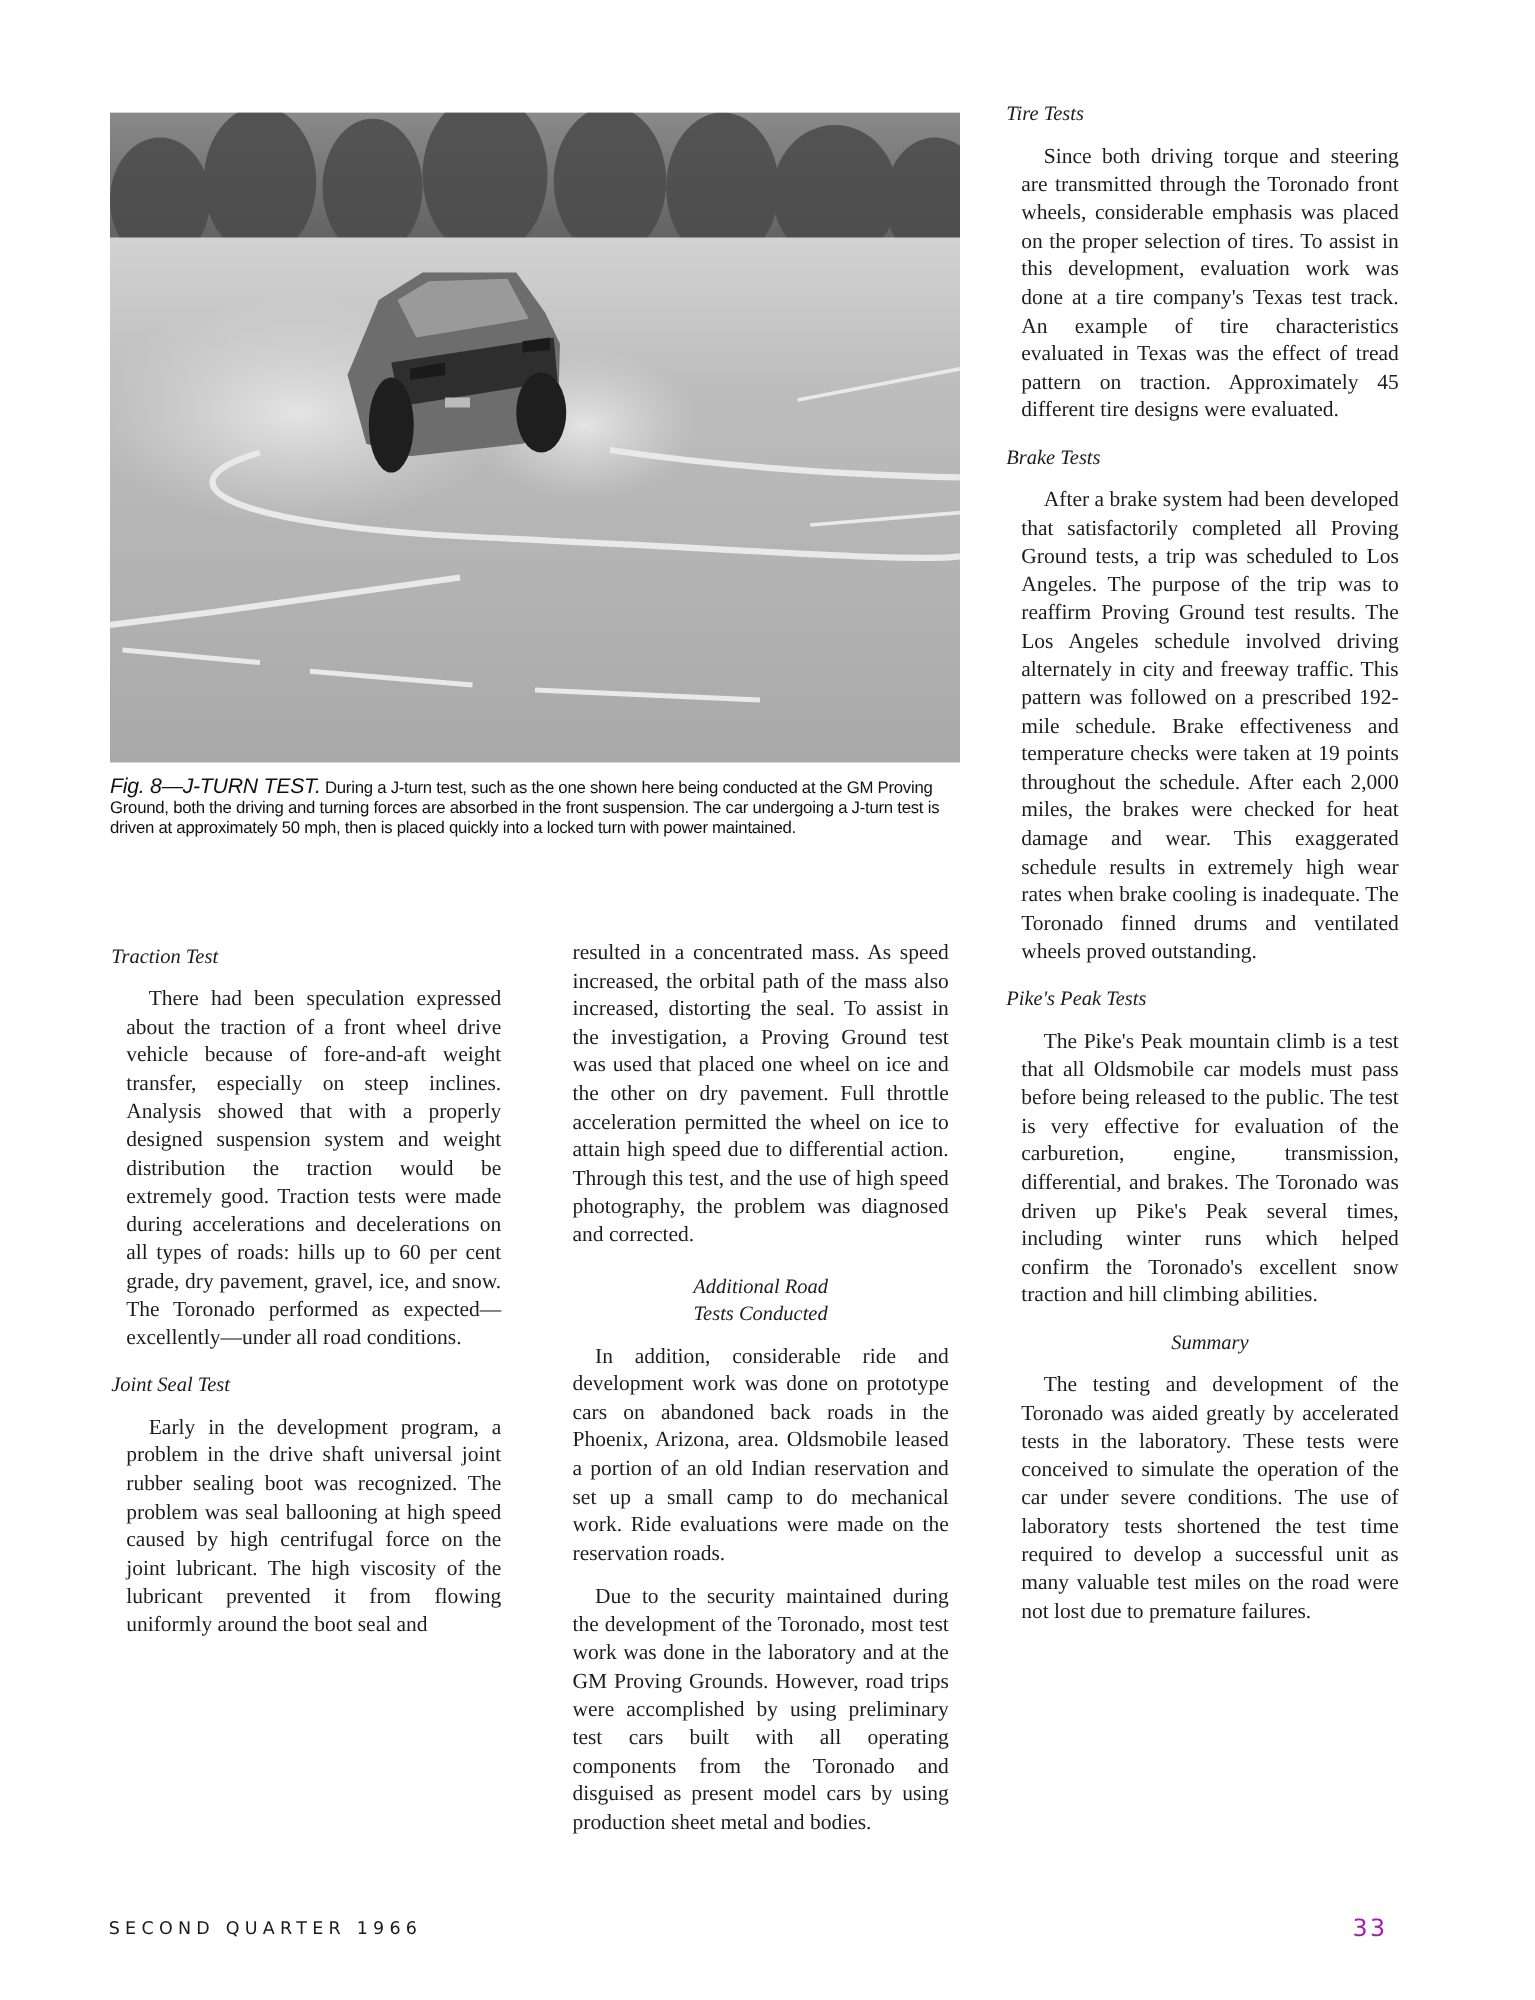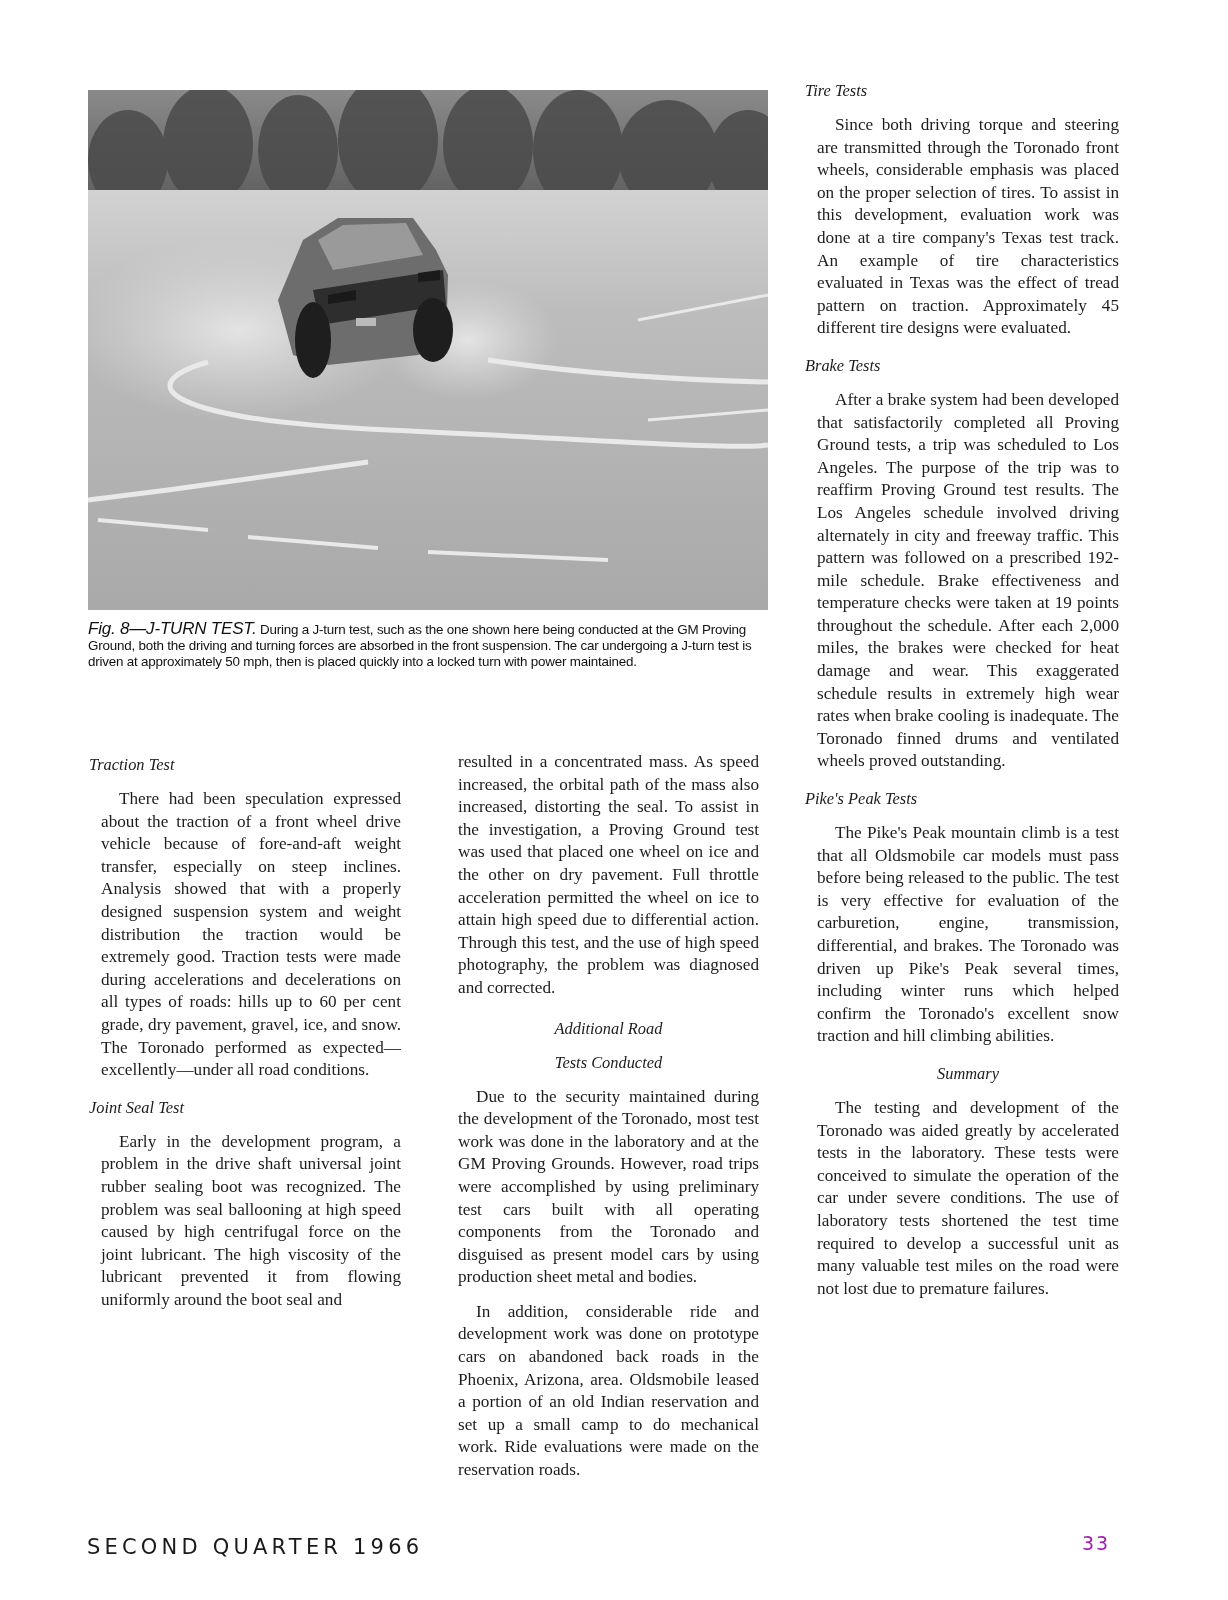--- a/index.html
+++ b/index.html
@@ -20,21 +20,21 @@
   .col { position: absolute; font-family: "Liberation Serif", serif; font-size: 17.2px; line-height: 22.6px; color: #1c1c1c; text-align: justify; }
   .col1 { left: 89px; top: 739px; width: 324px; }
   .col2 { left: 446px; top: 739px; width: 325px; }
   .col3 { left: 805px; top: 80px; width: 326px; }
   .col p { margin: 12px; text-indent: 18px; }
   .col h3 { margin: 15px 0 5px 0; font-style: italic; font-weight: normal; font-size: 16.4px; line-height: 22px; }
   .col h3.center { text-align: center; }
   .col h3.first { margin-top: 0; }
   .footer-left {
     position: absolute; left: 87px; top: 1535px; font-family: "DejaVu Sans", sans-serif;
-    font-size: 21px; letter-spacing: 4.2px; color: #1a1a1a;
+    font-size: 14px; letter-spacing: 4.2px; color: #1a1a1a;
   }
   .footer-right {
     position: absolute; left: 1082px; top: 1532px; font-family: "DejaVu Sans", sans-serif;
     font-weight: normal; font-size: 19px; letter-spacing: 2px; color: #a21caf;
   }
 </style>
 </head>
 <body>
 
 <div class="photo">
@@ -99,23 +99,23 @@
 <div class="col col1">
   <h3>Traction Test</h3>
   <p>There had been speculation expressed about the traction of a front wheel drive vehicle because of fore-and-aft weight transfer, especially on steep inclines. Analysis showed that with a properly designed suspension system and weight distribution the traction would be extremely good. Traction tests were made during accelerations and decelerations on all types of roads: hills up to 60 per cent grade, dry pavement, gravel, ice, and snow. The Toronado performed as expected—excellently—under all road conditions.</p>
   <h3>Joint Seal Test</h3>
   <p>Early in the development program, a problem in the drive shaft universal joint rubber sealing boot was recognized. The problem was seal ballooning at high speed caused by high centrifugal force on the joint lubricant. The high viscosity of the lubricant prevented it from flowing uniformly around the boot seal and</p>
 </div>
 
 <div class="col col2">
   <p style="text-indent:0">resulted in a concentrated mass. As speed increased, the orbital path of the mass also increased, distorting the seal. To assist in the investigation, a Proving Ground test was used that placed one wheel on ice and the other on dry pavement. Full throttle acceleration permitted the wheel on ice to attain high speed due to differential action. Through this test, and the use of high speed photography, the problem was diagnosed and corrected.</p>
   <h3 class="center" style="margin-top:18px;margin-bottom:0">Additional Road</h3>
-  <h3 class="center" style="margin-top:12px;margin-bottom:5px">Tests Conducted</h3>
+  <h3 class="center" style="margin-top:0;margin-bottom:5px">Tests Conducted</h3>
+  <p>In addition, considerable ride and development work was done on prototype cars on abandoned back roads in the Phoenix, Arizona, area. Oldsmobile leased a portion of an old Indian reservation and set up a small camp to do mechanical work. Ride evaluations were made on the reservation roads.</p>
   <p>Due to the security maintained during the development of the Toronado, most test work was done in the laboratory and at the GM Proving Grounds. However, road trips were accomplished by using preliminary test cars built with all operating components from the Toronado and disguised as present model cars by using production sheet metal and bodies.</p>
-  <p>In addition, considerable ride and development work was done on prototype cars on abandoned back roads in the Phoenix, Arizona, area. Oldsmobile leased a portion of an old Indian reservation and set up a small camp to do mechanical work. Ride evaluations were made on the reservation roads.</p>
 </div>
 
 <div class="col col3">
   <h3 class="first">Tire Tests</h3>
   <p>Since both driving torque and steering are transmitted through the Toronado front wheels, considerable emphasis was placed on the proper selection of tires. To assist in this development, evaluation work was done at a tire company's Texas test track. An example of tire characteristics evaluated in Texas was the effect of tread pattern on traction. Approximately 45 different tire designs were evaluated.</p>
   <h3>Brake Tests</h3>
   <p>After a brake system had been developed that satisfactorily completed all Proving Ground tests, a trip was scheduled to Los Angeles. The purpose of the trip was to reaffirm Proving Ground test results. The Los Angeles schedule involved driving alternately in city and freeway traffic. This pattern was followed on a prescribed 192-mile schedule. Brake effectiveness and temperature checks were taken at 19 points throughout the schedule. After each 2,000 miles, the brakes were checked for heat damage and wear. This exaggerated schedule results in extremely high wear rates when brake cooling is inadequate. The Toronado finned drums and ventilated wheels proved outstanding.</p>
   <h3>Pike's Peak Tests</h3>
   <p>The Pike's Peak mountain climb is a test that all Oldsmobile car models must pass before being released to the public. The test is very effective for evaluation of the carburetion, engine, transmission, differential, and brakes. The Toronado was driven up Pike's Peak several times, including winter runs which helped confirm the Toronado's excellent snow traction and hill climbing abilities.</p>
   <h3 class="center">Summary</h3>

